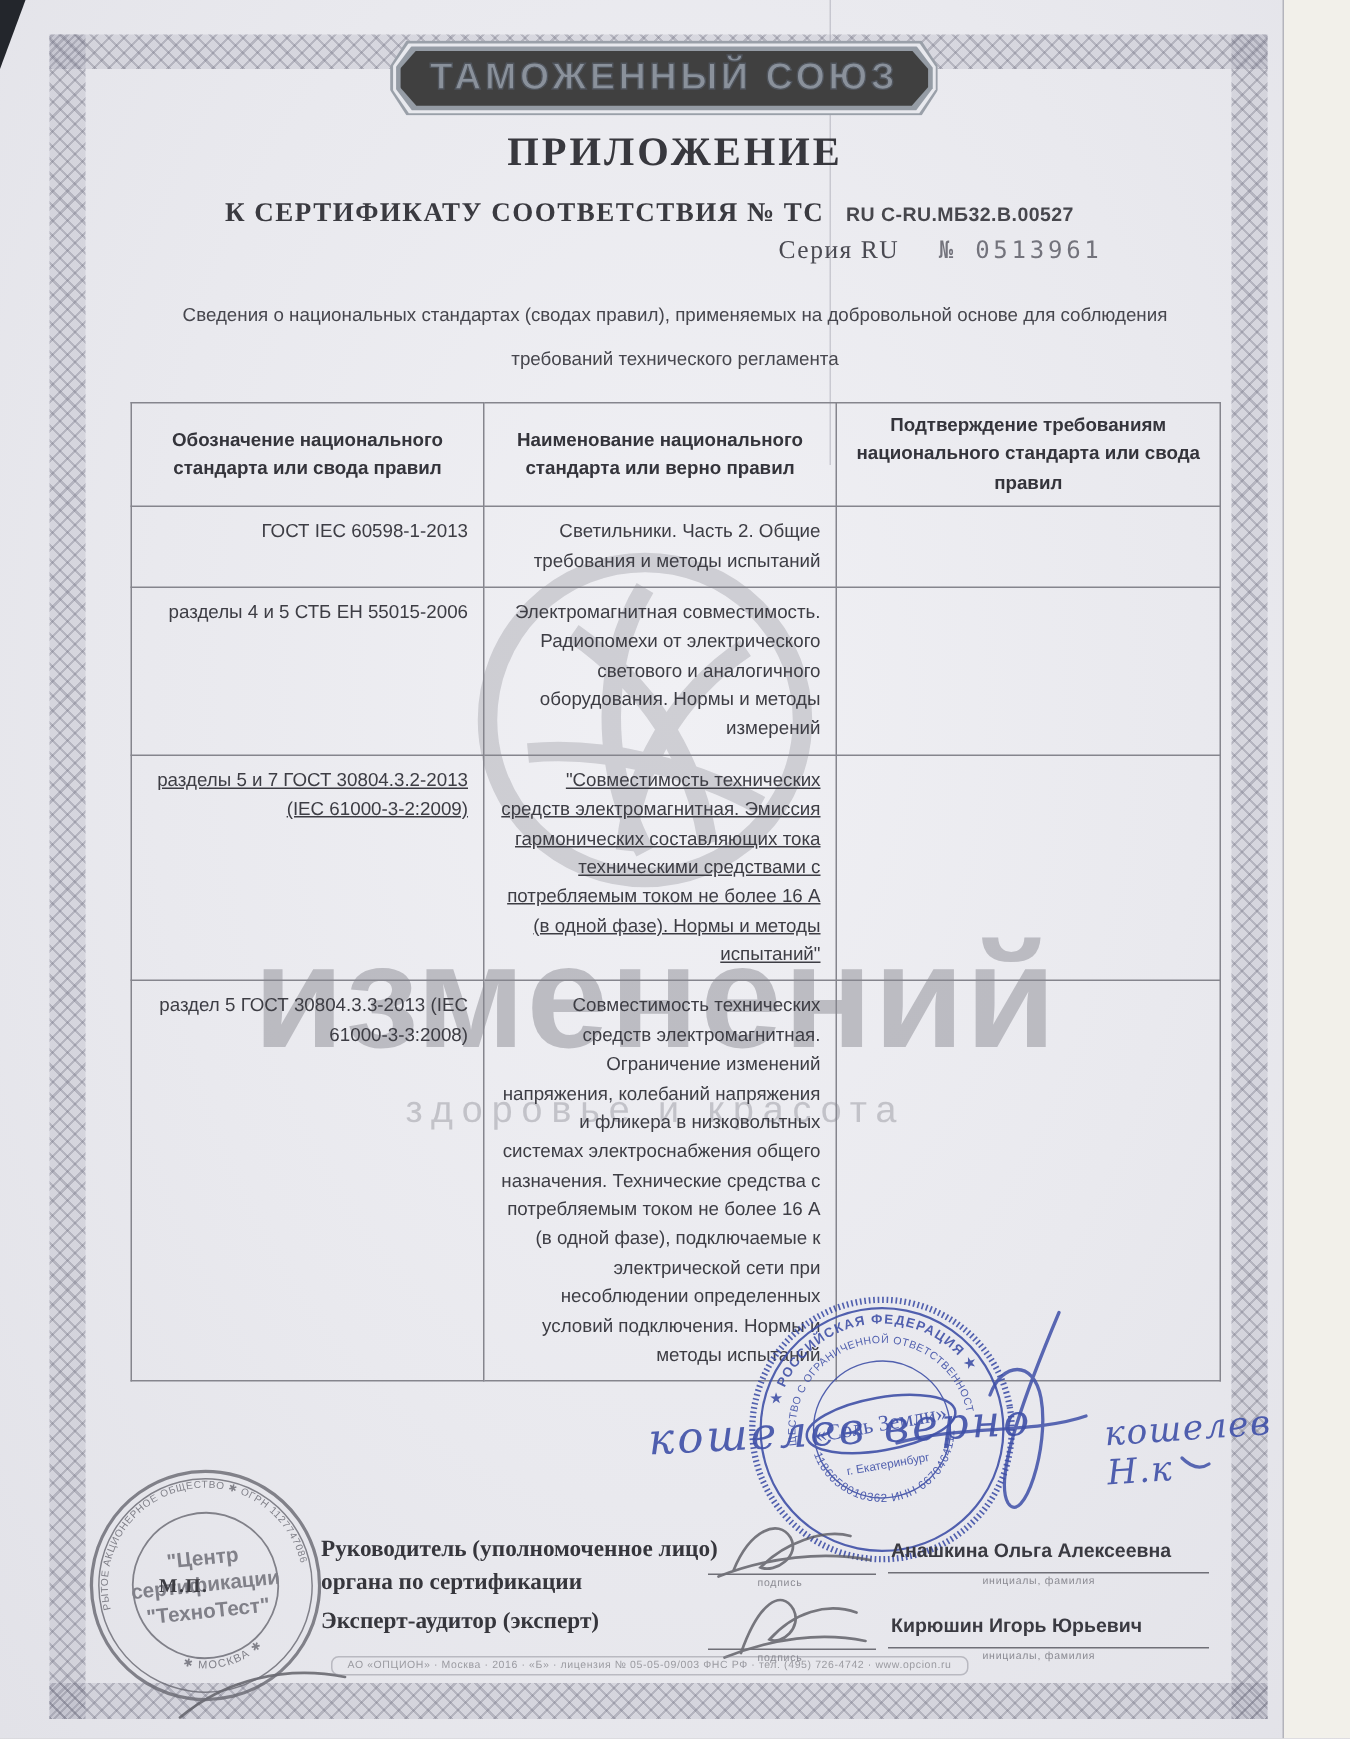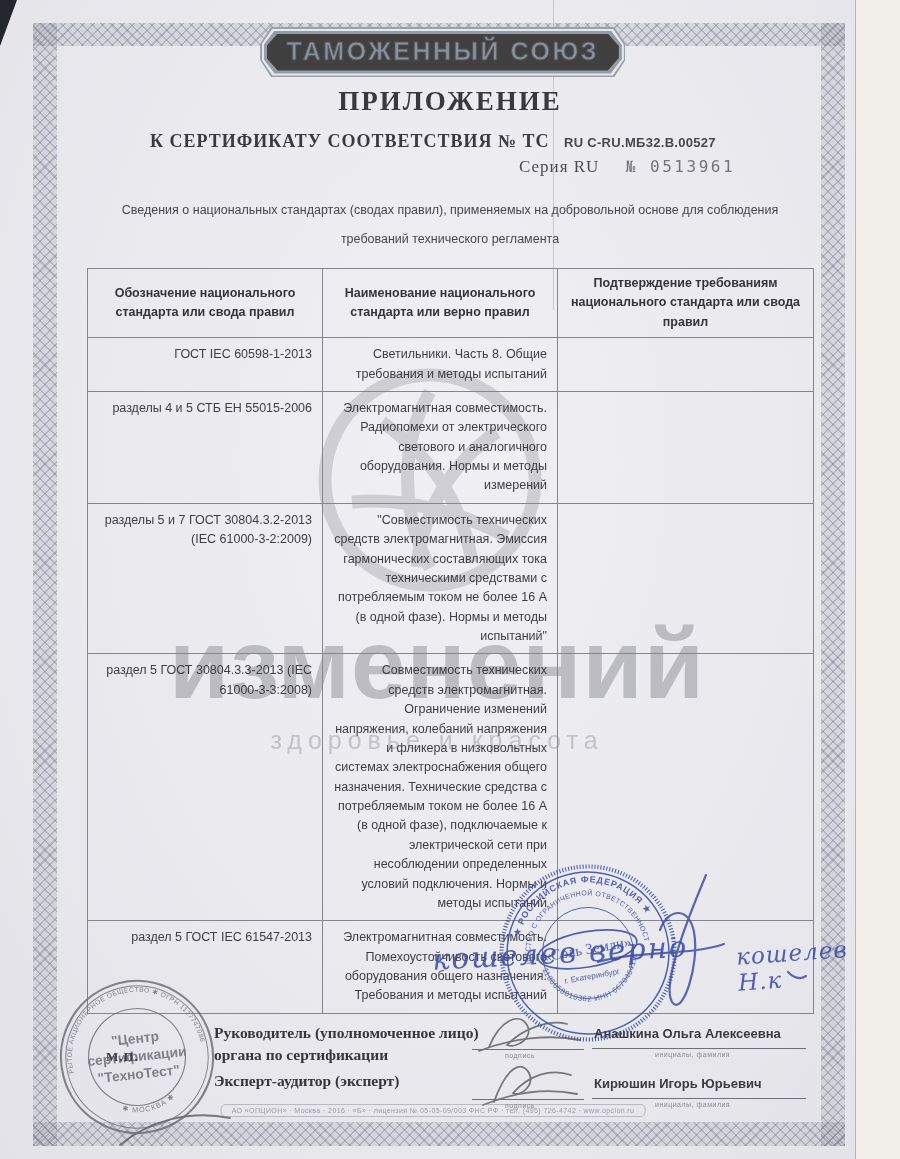--- a/index.html
+++ b/index.html
@@ -55,21 +55,21 @@
 
   
   .doc-table{position:absolute;left:87px;top:268px;width:726px;border-collapse:collapse;
         table-layout:fixed;font-size:12.5px;color:#3d3d44;}
   .doc-table th,.doc-table td{border:1px solid #85858d;vertical-align:top;
         padding:7px 10px;line-height:1.55;text-align:right;}
   .doc-table th{font-weight:700;text-align:center;vertical-align:middle;
         height:46px;padding:5px 8px;color:#34343b;}
   .doc-table tbody tr:nth-child(1) td{height:38px;}
   .doc-table tbody tr:nth-child(2) td{height:84px;}
-  .doc-table tbody tr:nth-child(3) td{height:110px;}
+  .doc-table tbody tr:nth-child(3) td{height:110px;text-decoration:underline;}
   .doc-table tbody tr:nth-child(4) td{height:212px;}
   .doc-table tbody tr:nth-child(5) td{height:66px;}
 
   
   .wm-emblem{position:absolute;left:312px;top:362px;opacity:.45;}
   .wm-brand{position:absolute;top:608px;left:0;width:874px;text-align:center;
         font-weight:700;font-size:98px;letter-spacing:1px;color:rgba(140,140,147,.50);
         font-family:"Liberation Sans",sans-serif;pointer-events:none;}
   .wm-tagline{position:absolute;top:726px;left:0;width:874px;text-align:center;
         font-size:25px;letter-spacing:6px;color:rgba(160,160,168,.55);pointer-events:none;}
@@ -161,41 +161,36 @@
     <thead>
         <tr id="thead-row">
           <th>Обозначение национального стандарта или свода правил</th>
           <th>Наименование национального стандарта или верно правил</th>
           <th>Подтверждение требованиям национального стандарта или свода правил</th>
         </tr>
       </thead>
     <tbody id="tbody-rows">
         <tr>
           <td>ГОСТ IEC 60598-1-2013</td>
-          <td>Светильники. Часть 8. Общие требования и методы испытаний</td>
+          <td>Светильники. Часть 2. Общие требования и методы испытаний</td>
           <td></td>
         </tr>
         <tr>
           <td>разделы 4 и 5 СТБ ЕН 55015-2006</td>
           <td>Электромагнитная совместимость. Радиопомехи от электрического светового и аналогичного оборудования. Нормы и методы измерений</td>
           <td></td>
         </tr>
         <tr>
           <td>разделы 5 и 7 ГОСТ 30804.3.2-2013 (IEC 61000-3-2:2009)</td>
           <td>"Совместимость технических средств электромагнитная. Эмиссия гармонических составляющих тока техническими средствами с потребляемым током не более 16 А (в одной фазе). Нормы и методы испытаний"</td>
           <td></td>
         </tr>
         <tr>
           <td>раздел 5 ГОСТ 30804.3.3-2013 (IEC 61000-3-3:2008)</td>
           <td>Совместимость технических средств электромагнитная. Ограничение изменений напряжения, колебаний напряжения и фликера в низковольтных системах электроснабжения общего назначения. Технические средства с потребляемым током не более 16 А (в одной фазе), подключаемые к электрической сети при несоблюдении определенных условий подключения. Нормы и методы испытаний</td>
-          <td></td>
-        </tr>
-        <tr>
-          <td>раздел 5  ГОСТ IEC 61547-2013</td>
-          <td>Электромагнитная совместимость. Помехоустойчивость светового оборудования общего назначения. Требования и методы испытаний</td>
           <td></td>
         </tr>
       </tbody>
   </table>
 
   <svg class="stamp-blue" width="186" height="186" viewBox="0 0 200 200">
     <defs>
       <path id="bs-top" d="M 24,100 A 76,76 0 1 1 176,100"></path>
       <path id="bs-top2" d="M 38,100 A 62,62 0 1 1 162,100"></path>
       <path id="bs-bot" d="M 48,100 A 52,52 0 0 0 152,100"></path>

